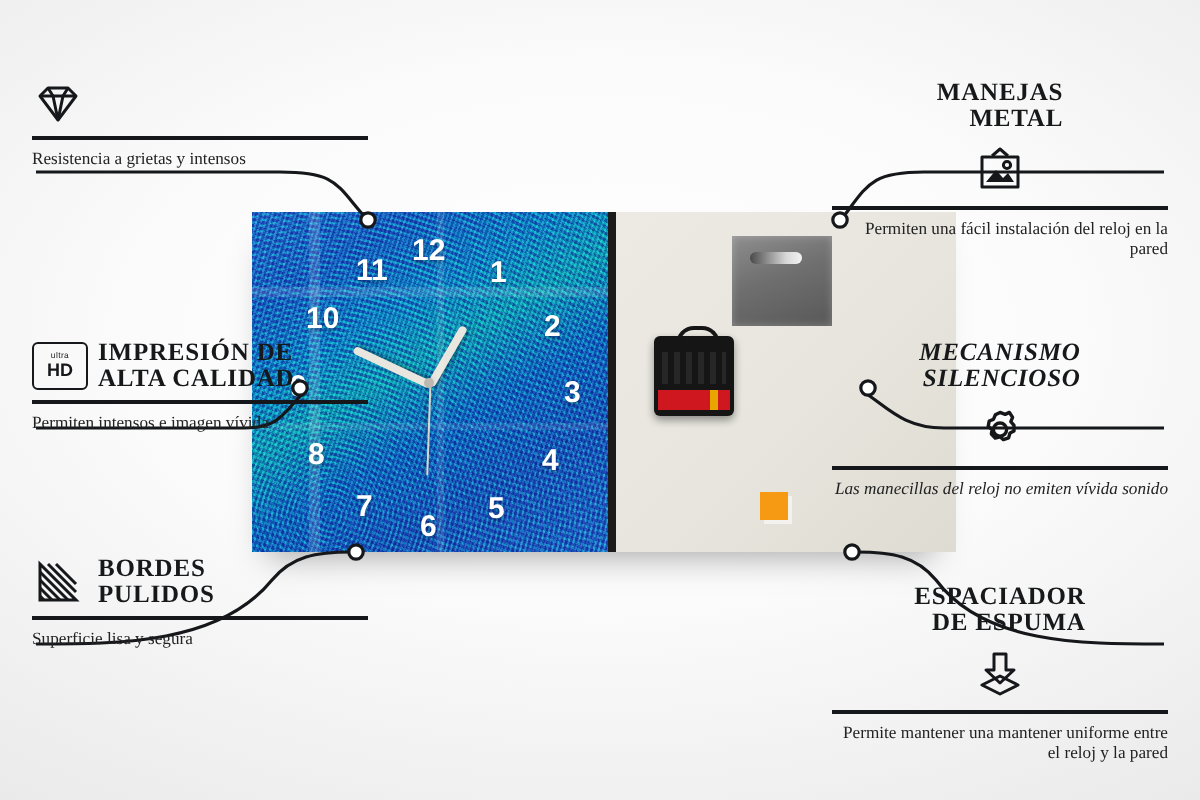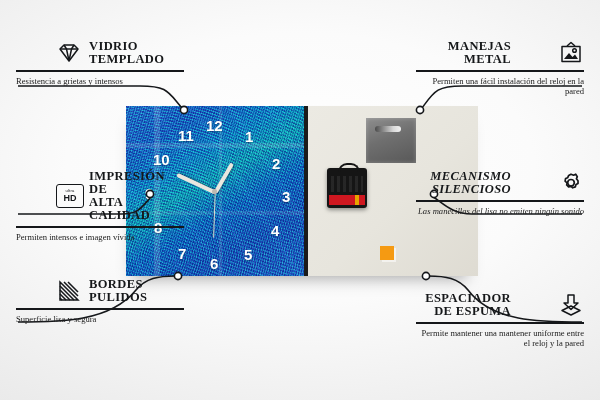--- a/index.html
+++ b/index.html
@@ -84,31 +84,31 @@
   .hand{position:absolute;background:#e9e6df;transform-origin:0 50%;border-radius:2px;
         box-shadow:0 1px 2px rgba(0,0,0,.35);}
   .hand-h{width:34px;height:3.5px;}
   .hand-m{width:42px;height:3.5px;}
   .hand-s{width:45px;height:1.4px;background:#d9d6cf;}
   .pin{position:absolute;width:5px;height:5px;border-radius:50%;background:#bdb9b0;}
   
   .callout{position:absolute;width:168px;}
   .callout.right{text-align:right;}
   .co-head{display:flex;align-items:center;gap:7px;}
-  .callout.right .co-head{justify-content:flex-end;}
+  .callout.right .co-head{justify-content:flex-end;flex-direction:column;}
   .co-title{
     font-family:"Liberation Serif",serif;font-weight:700;
     font-size:12.5px;line-height:13px;letter-spacing:.4px;color:#16181a;
     text-transform:uppercase;
   }
   .co-rule{height:1.6px;background:#15171a;margin:4px 0 4px;}
   .co-desc{
     font-family:"Liberation Serif",serif;font-size:8.6px;line-height:10.5px;color:#222;
   }
-  .ico{width:26px;height:24px;flex:0 0 26px;display:block;margin-left:40px;}
+  .ico{width:26px;height:24px;flex:0 0 26px;display:block;}
   .ico svg{display:block;width:26px;height:24px;}
   .hd-box{
     width:26px;height:22px;border:1.6px solid #15171a;border-radius:3px;
     display:flex;flex-direction:column;align-items:center;justify-content:center;
     font-family:"Liberation Sans",sans-serif;color:#15171a;
   }
   .hd-small{font-size:4.2px;line-height:4.4px;letter-spacing:.2px;}
   .hd-big{font-size:9px;line-height:9.4px;font-weight:700;}
   
   #wires{position:absolute;left:0;top:0;width:600px;height:400px;pointer-events:none;}
@@ -177,24 +177,20 @@
       <span class="ico">
         <svg viewBox="0 0 26 24">
             <g fill="none" stroke="#15171a" stroke-width="1.5" stroke-linejoin="round">
           <path d="M4 8 L8 4 H18 L22 8 L13 20 Z"></path>
               <path d="M4 8 H22"></path>
               <path d="M8 4 L10.5 8 L13 20"></path>
               <path d="M18 4 L15.5 8 L13 20"></path>
         </g>
           </svg>
       </span>
-      <span>
-        <div class="co-title">VIDRIO</div>
-        <div class="co-title">TEMPLADO</div>
-      </span>
     </div>
     <div class="co-rule"></div>
     <div class="co-desc">Resistencia a grietas y intensos</div>
   </div>
 
   <div class="callout left" style="left:16px;top:170px;">
     <div class="co-head">
       <span class="ico">
         <span class="hd-box">
           <span class="hd-small">ultra</span>
@@ -259,21 +255,21 @@
       <span class="ico">
         <svg viewBox="0 0 26 24">
             <g fill="none" stroke="#15171a" stroke-width="1.7" stroke-linejoin="round">
           <path d="M13 3.2 l2.6 1.0 l2.1 -1.0 l1.6 2.5 l-0.9 2.1 l1.6 1.9 l-0.0 2.8 l-2.0 1.0 l-0.7 2.4 l-2.6 0.9 l-1.7 -1.4 l-2.4 0.6 l-1.9 -2.0 l0.3 -2.2 l-1.9 -1.6 l0.5 -2.7 l2.1 -0.8 l1.0 -2.3 Z"></path>
           <circle cx="13" cy="11.8" r="3.3"></circle>
         </g>
           </svg>
       </span>
     </div>
     <div class="co-rule"></div>
-    <div class="co-desc">Las manecillas del lisa no emiten ningún sonido</div>
+    <div class="co-desc">Las manecillas del reloj no emiten vívida sonido</div>
   </div>
 
   <div class="callout right" style="left:416px;top:292px;">
     <div class="co-head">
       <span>
         <div class="co-title">ESPACIADOR</div>
         <div class="co-title">DE ESPUMA</div>
       </span>
       <span class="ico">
         <svg viewBox="0 0 26 24">

